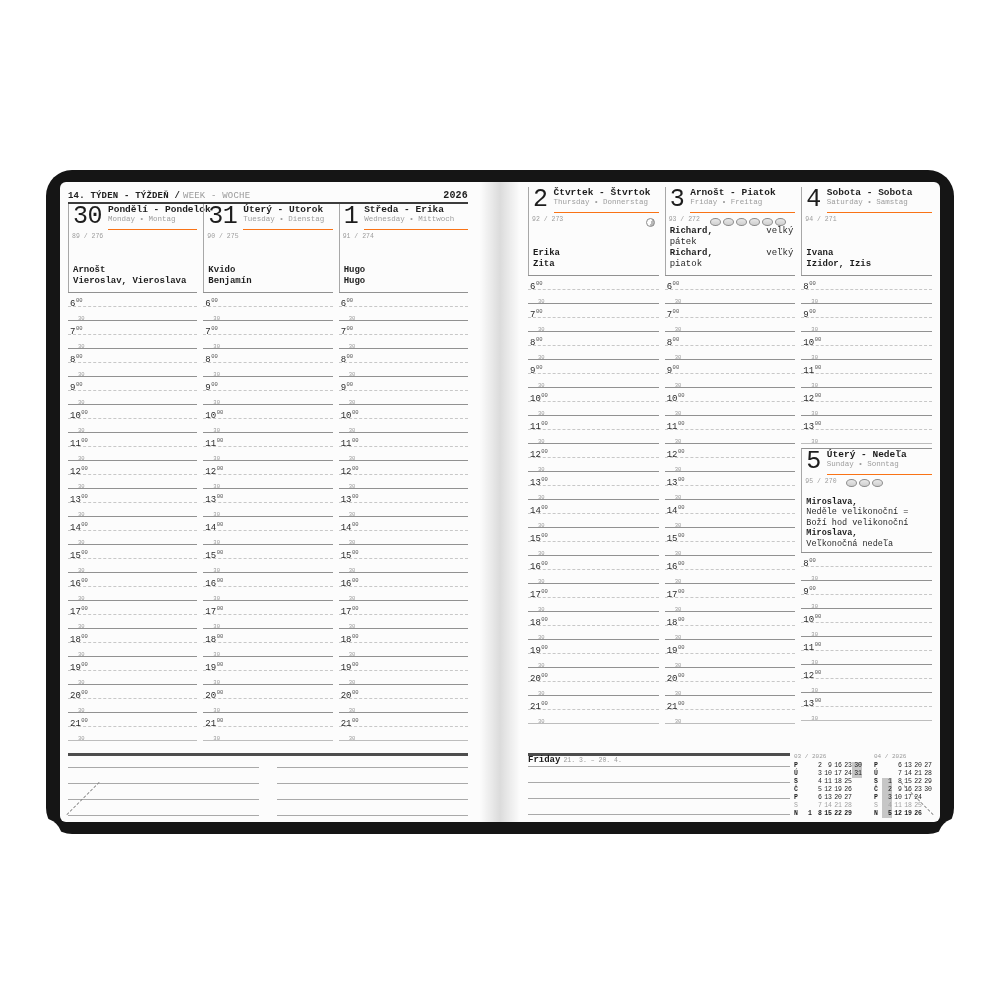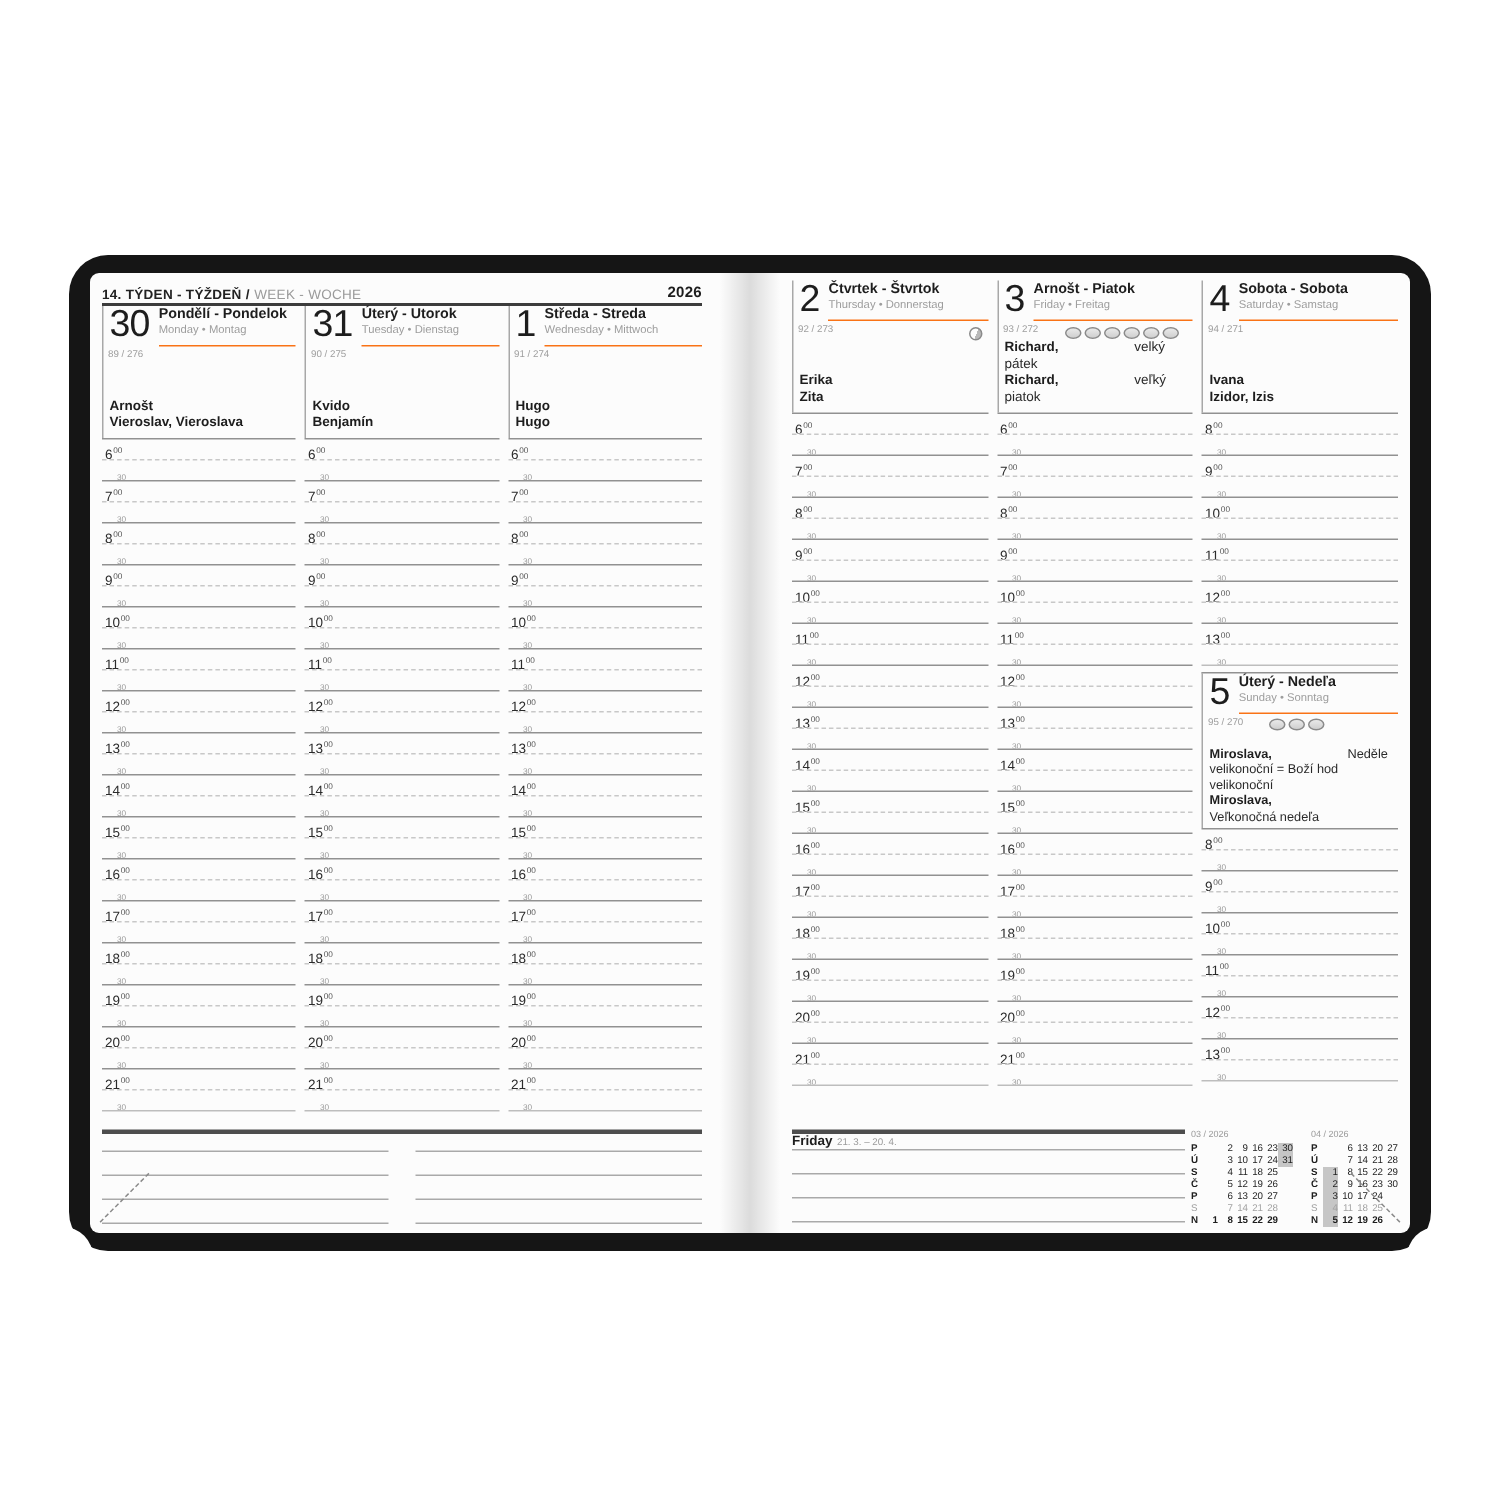--- a/index.html
+++ b/index.html
@@ -1,17 +1,17 @@
 <!DOCTYPE html>
 <html><head>
 <meta charset="utf-8">
 <style>
   html,body{margin:0;padding:0;}
   .canvas{position:relative;width:1000px;height:1000px;background:#ffffff;overflow:hidden;
-          font-family:Liberation Sans, sans-serif;color:#1d1d1d;}
+          font-family:Liberation Mono, monospace;color:#1d1d1d;}
   .cover{position:absolute;left:46px;top:170px;width:908px;height:664px;background:#151515;border-radius:26px;}
   .sheet{position:absolute;left:60px;top:182px;width:880px;height:640px;background:#fcfcfc;border-radius:6px;overflow:hidden;}
   .gutter{position:absolute;left:420px;top:0;width:40px;height:640px;
           background:linear-gradient(90deg, rgba(0,0,0,0) 0%, rgba(0,0,0,0.13) 50%, rgba(0,0,0,0) 100%);}
   .page{position:absolute;top:5px;height:630px;}
   .page.left{left:8px;width:400px;}
   .page.right{left:468px;width:404px;}
   .page-header{height:14px;border-bottom:2px solid #3c3c3c;font-size:9px;letter-spacing:0.2px;
                display:flex;align-items:flex-end;padding-bottom:1px;white-space:nowrap;}
   .ph-bold{font-weight:bold;color:#222;}
@@ -190,21 +190,21 @@
               <div class="row half"><span class="m30">30</span></div>
               <div class="row hour"><span class="hlabel">21<sup>00</sup></span></div>
               <div class="row half"><span class="m30">30</span></div>
             </div>
           </div>
           <div class="daycol">
             <div class="dayhead">
               <div class="dh-top">
                 <span class="daynum">1</span>
                 <div class="dh-right">
-                  <div class="dh-cz">Středa - Streda</div>
+                  <div class="dh-cz">Středa - Erika</div>
                   <div class="dh-intl">Wednesday • Mittwoch</div>
                 </div>
               </div>
               <div class="doy">91 / 274</div>
               <div class="names">
                 <div><b>Hugo</b></div>
                 <div><b>Hugo</b></div>
               </div>
             </div>
             <div class="grid">

